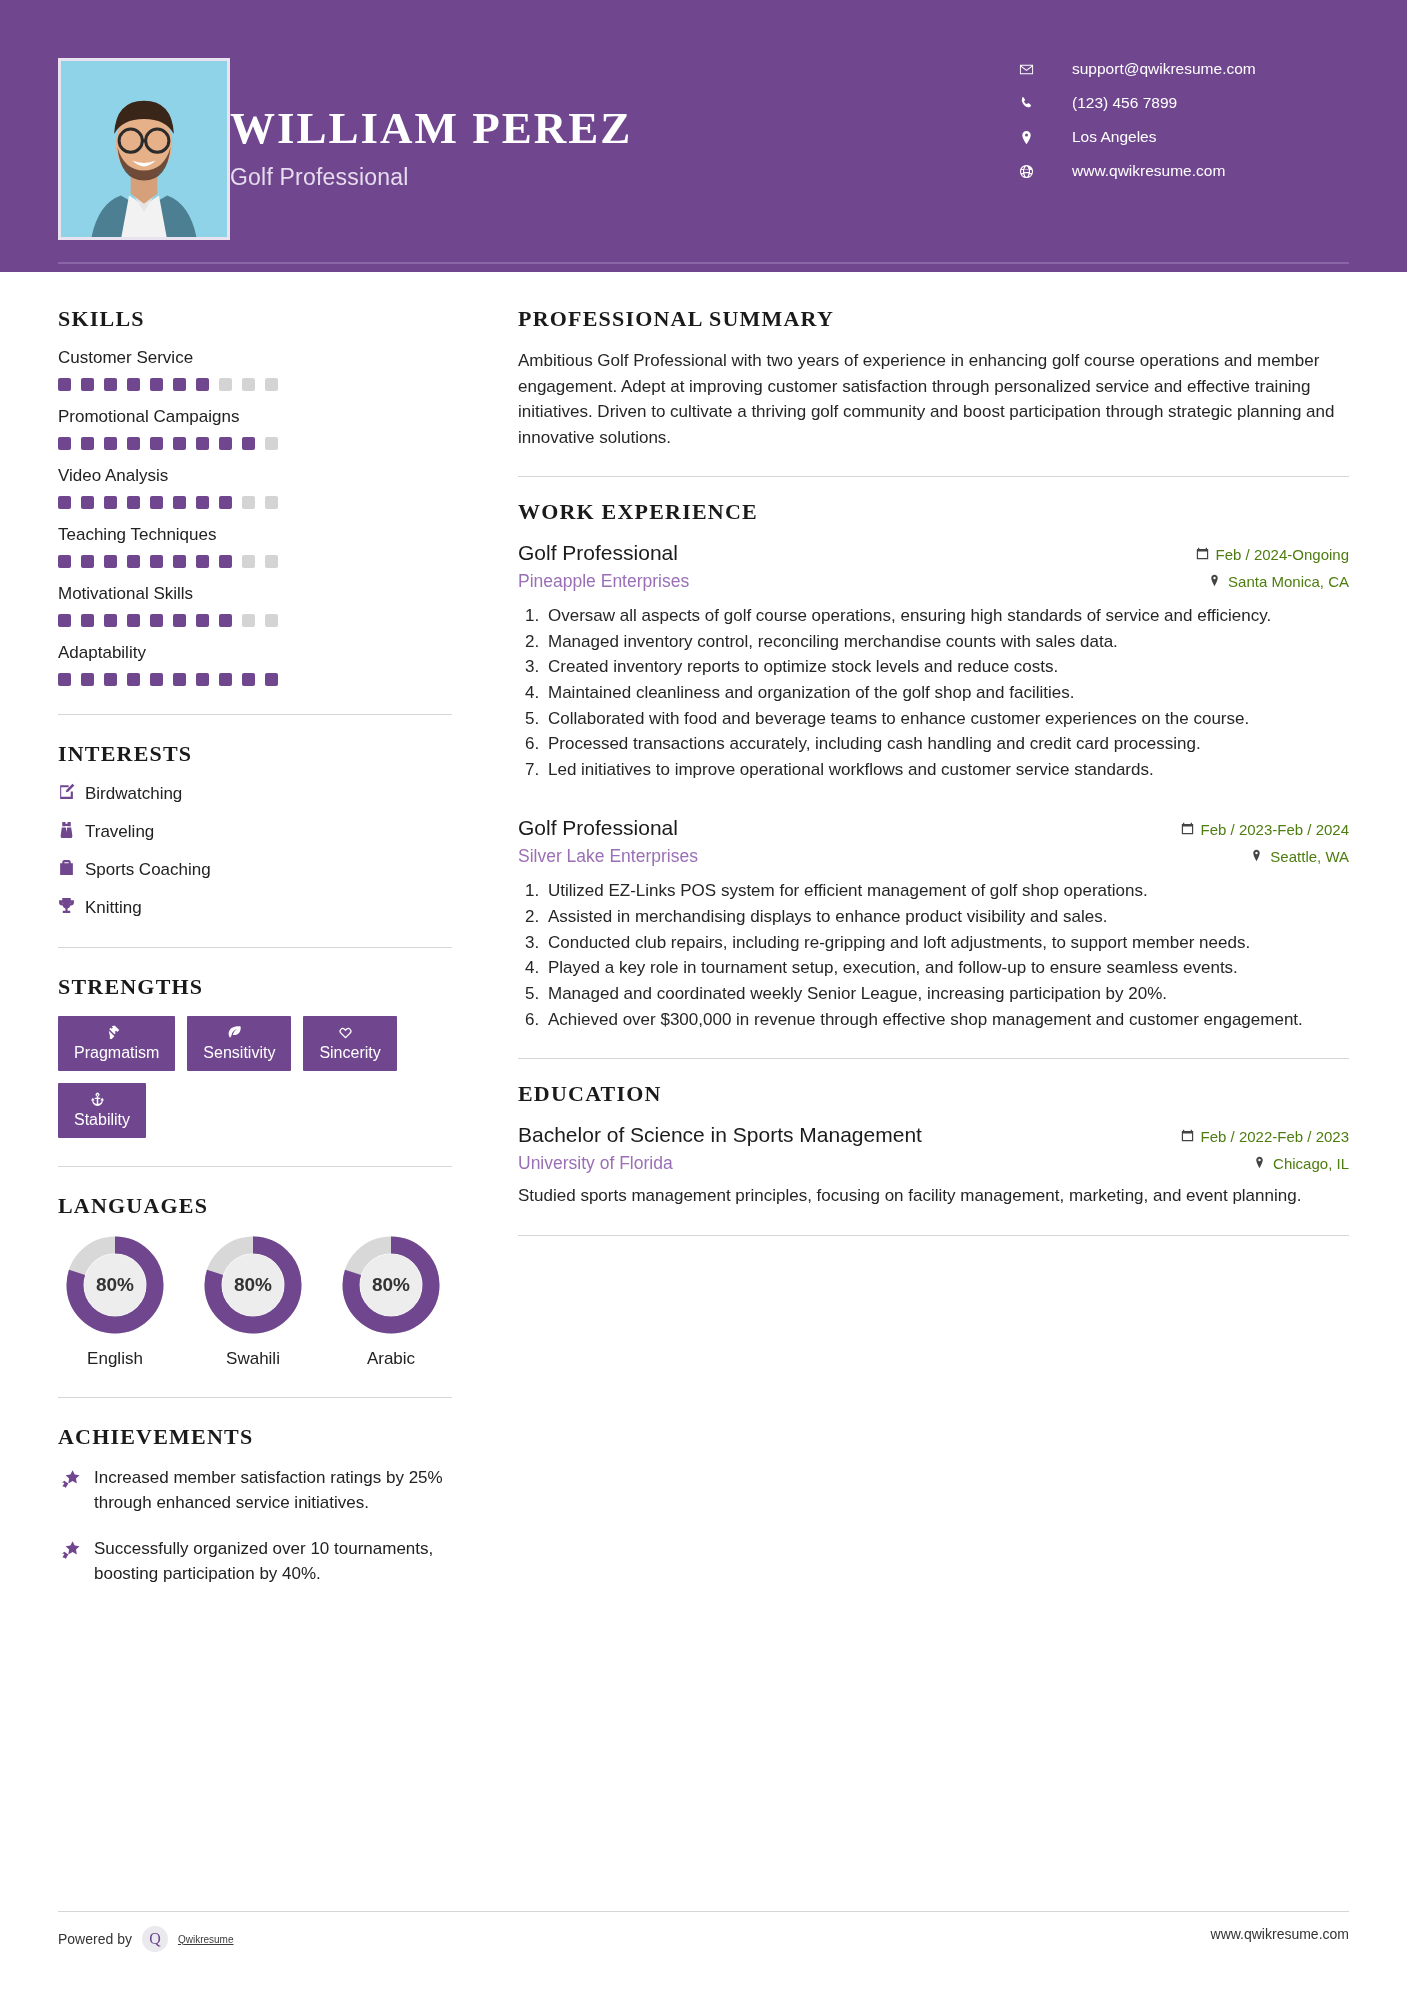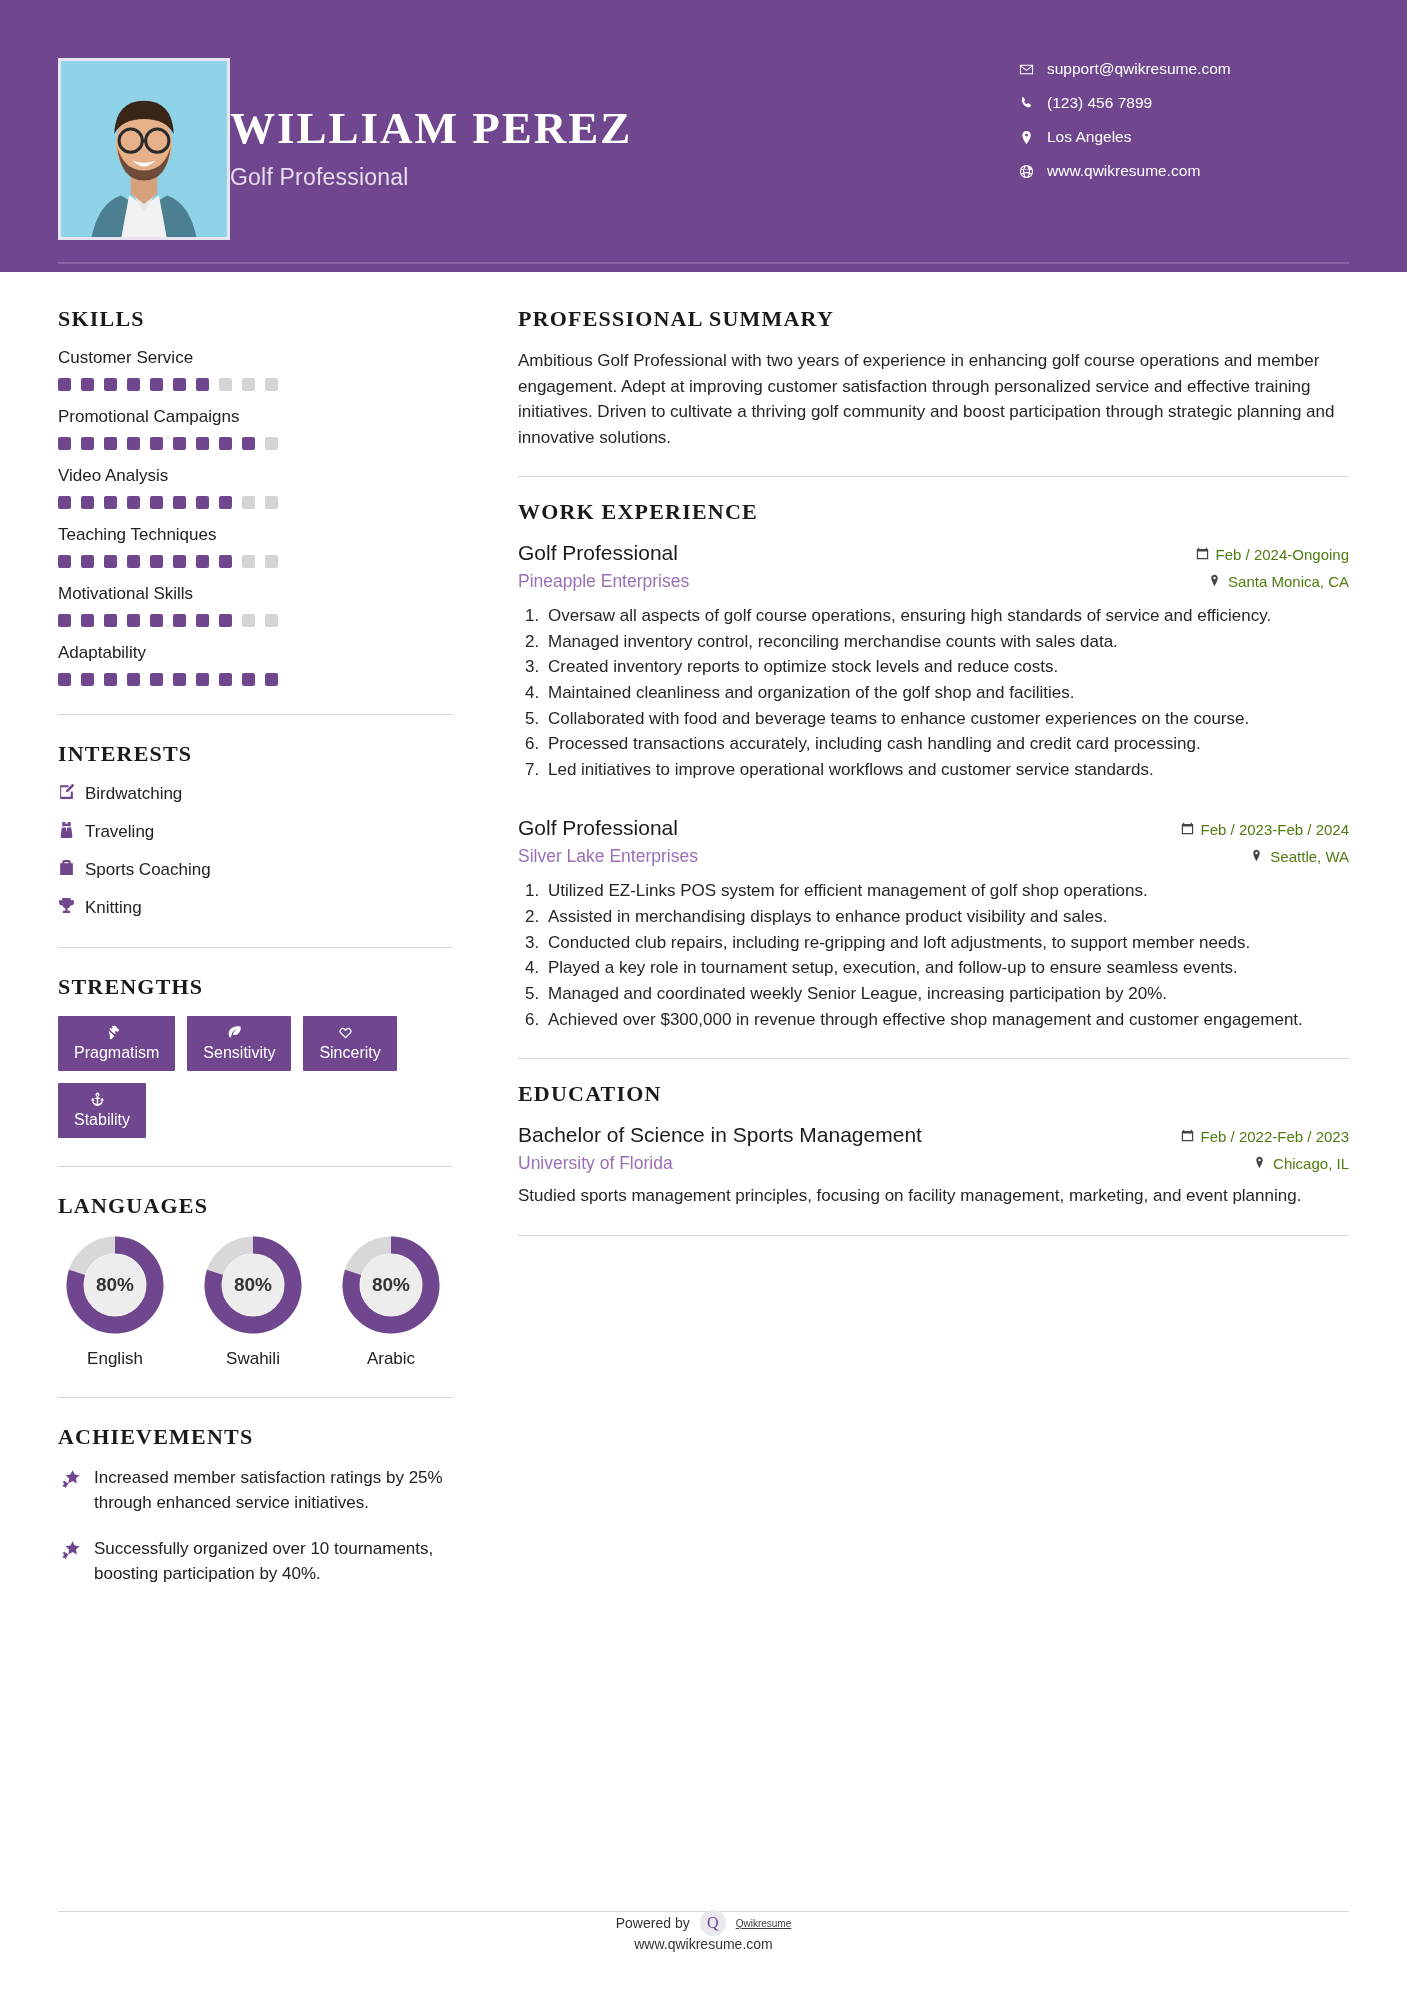--- a/index.html
+++ b/index.html
@@ -58,20 +58,21 @@
   .contact {
     padding-top: 2px;
     min-width: 330px;
   }
   .contact-row {
     display: flex;
     align-items: center;
     margin-bottom: 16px;
     color: #ffffff;
     font-size: 15.5px;
+    gap: 25px;
   }
   .contact-ico {
     width: 28px;
     display: inline-flex;
     justify-content: flex-start;
     align-items: center;
     color: #ffffff;
   }
   .contact-ico svg { width: 15px; height: 15px; fill: #ffffff; }
   .header-rule {
@@ -159,21 +160,21 @@
   .company { font-size: 17.5px; color: #9a6fb5; }
   ol.bullets { margin: 12px 0 0 26px; }
   ol.bullets li { font-size: 17px; line-height: 1.45; color: #262626; margin-bottom: 1px; padding-left: 4px; }
   .edu-desc { font-size: 17px; line-height: 1.45; color: #262626; margin-top: 10px; }
   .r-hr { height: 1px; background: #d6d6d6; margin: 26px 0 22px 0; }
 
   
   .footer {
     position: absolute;
     left: 58px; right: 58px; bottom: 38px;
-    display: flex; align-items: center; justify-content: space-between; flex-direction: column;
+    display: flex; justify-content: space-between;
   }
   .footer-left { display: flex; align-items: center; font-size: 14px; color: #333; }
   .qlogo {
     width: 26px; height: 26px; border-radius: 50%;
     background: #e9e9ee; color: #70478f;
     display: inline-flex; align-items: center; justify-content: center;
     font-family: "Liberation Serif", serif; font-size: 16px;
     margin: 0 10px;
   }
   .footer-brand { color: #3b3b3b; text-decoration: underline; font-size: 10px; }

